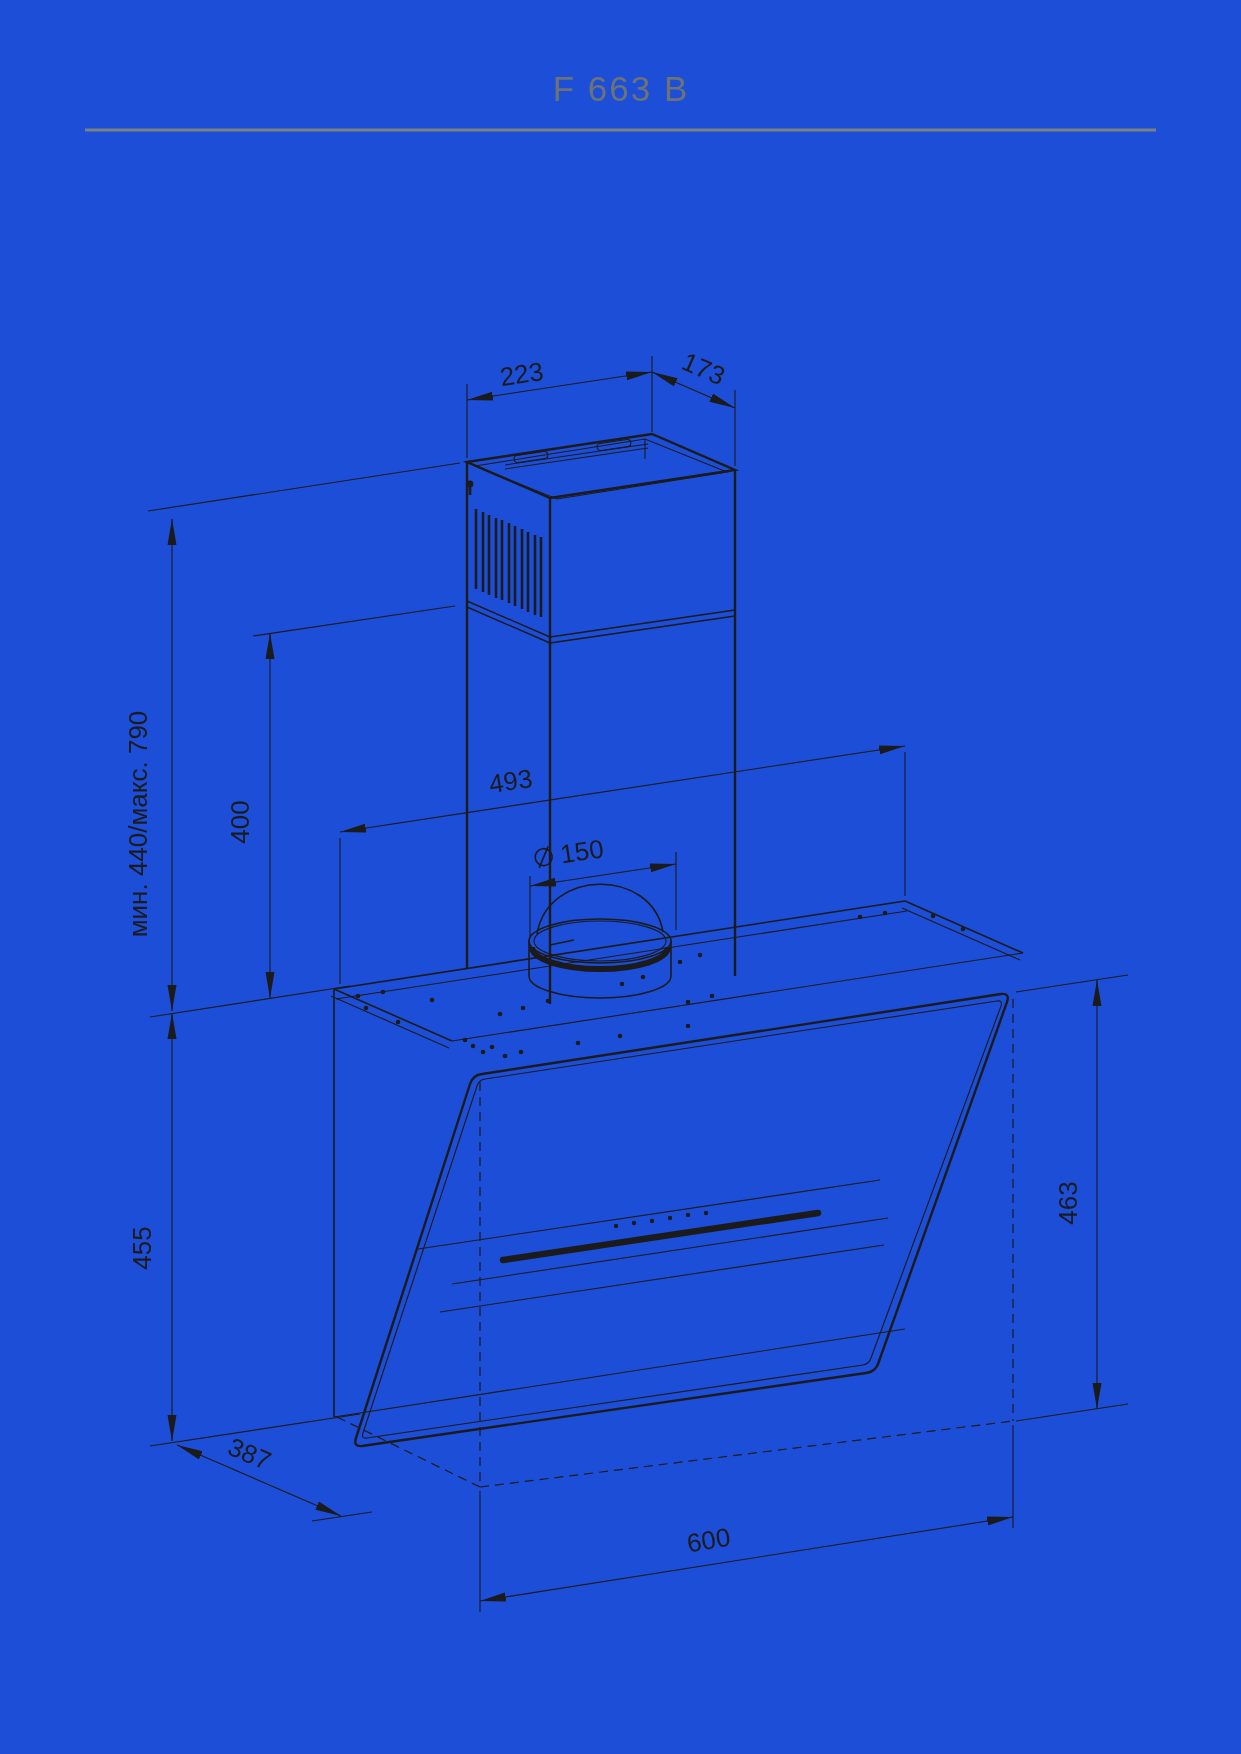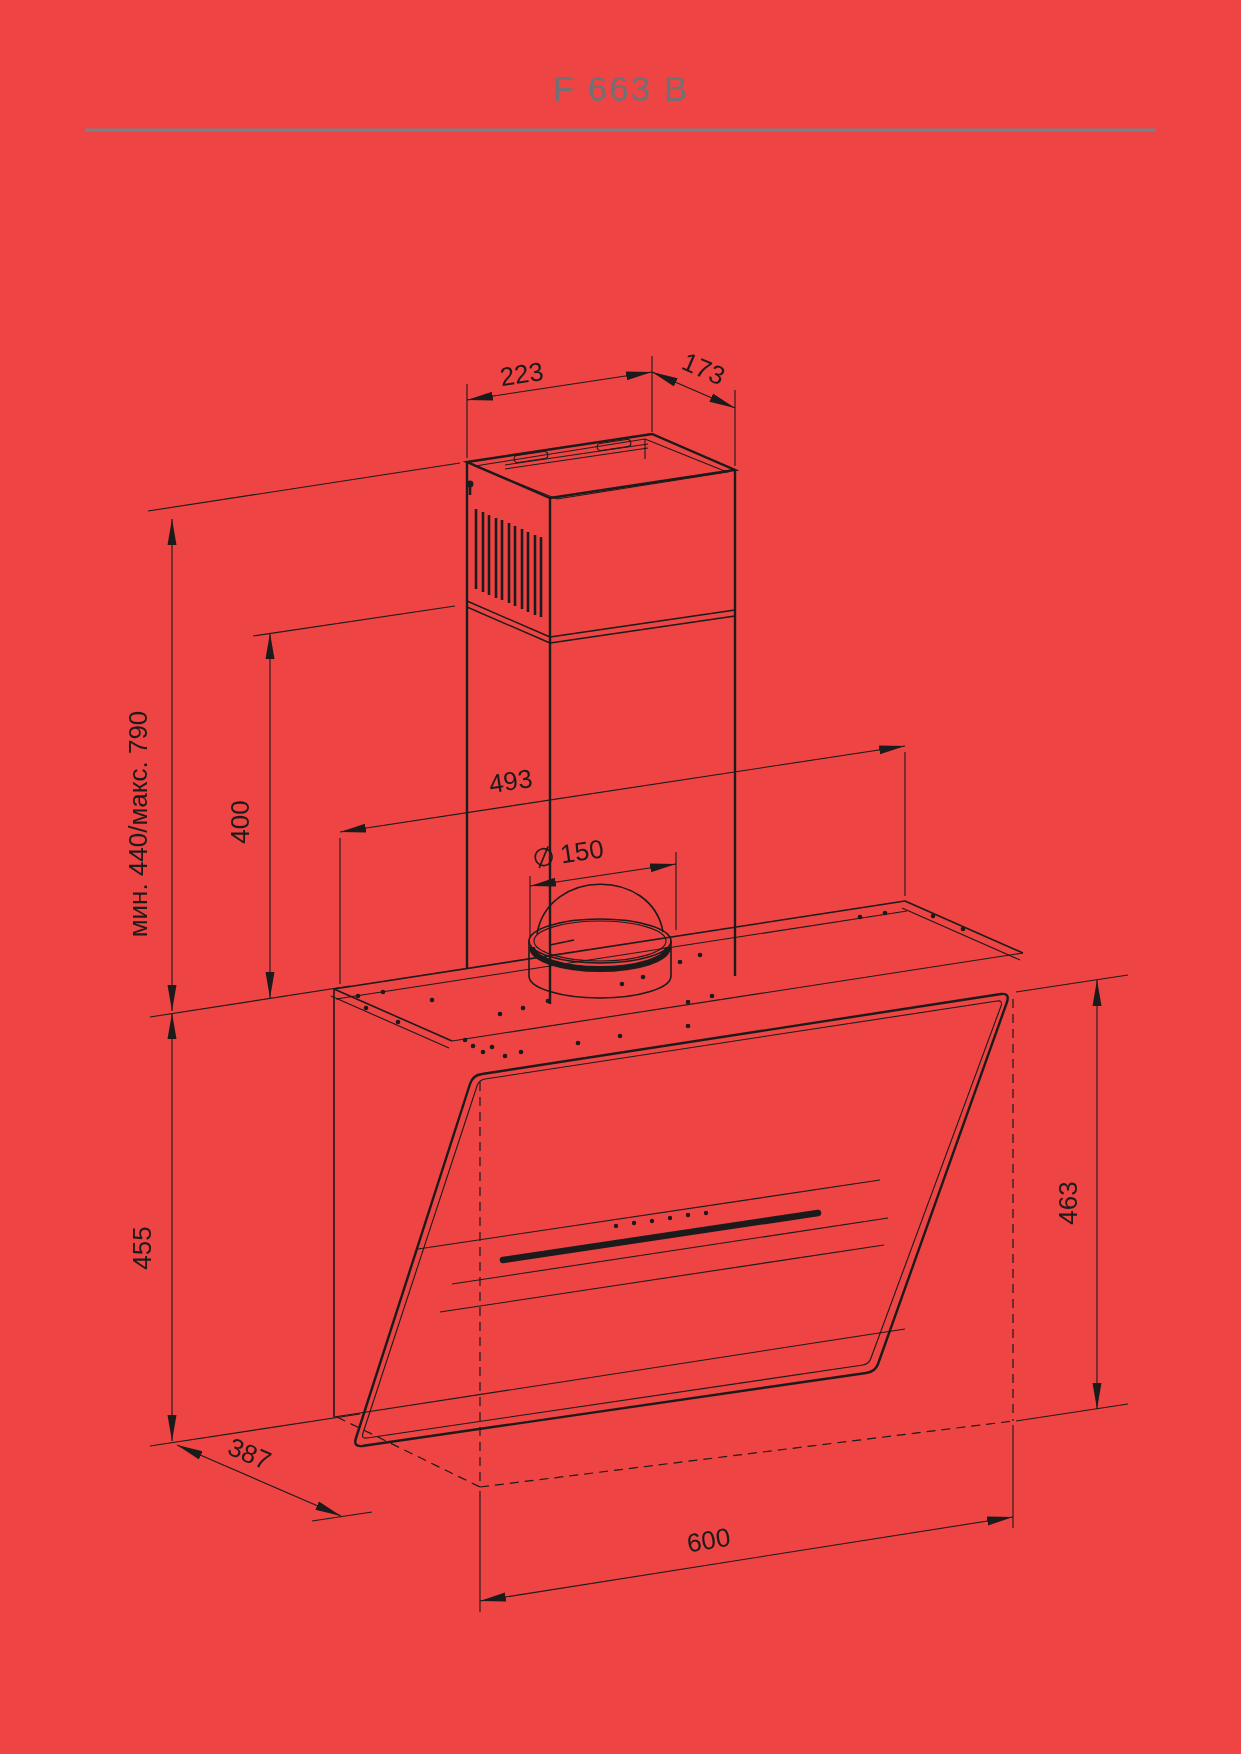--- a/index.html
+++ b/index.html
@@ -1,16 +1,16 @@
 <!DOCTYPE html>
 <html><head>
 <meta charset="utf-8">
 <style>
   html,body{margin:0;padding:0;background:#ffffff;}
-  .page{position:relative;width:1241px;height:1754px;background:#ef4444;overflow:hidden;
+  .page{position:relative;width:1241px;height:1754px;background:#1d4ed8;overflow:hidden;
         font-family:"Liberation Sans", sans-serif;}
   svg{display:block;}
   .ln{stroke:#1b1b1b;fill:none;}
   .w25{stroke-width:2.4;} .w16{stroke-width:1.6;} .w14{stroke-width:1.4;}
   .w11{stroke-width:1.1;} .w26{stroke-width:2.6;}
   .dash{stroke:#1b1b1b;stroke-width:1.2;fill:none;stroke-dasharray:9 6;}
   .dot{fill:#1b1b1b;stroke:none;}
   .dim{font-family:"Liberation Sans", sans-serif;font-size:26px;fill:#1b1b1b;}
   .dimline{stroke:#1b1b1b;stroke-width:1.1;fill:none;}
   .title-text{font-family:"Liberation Sans", sans-serif;font-size:35px;fill:#6d7277;letter-spacing:2px;}

